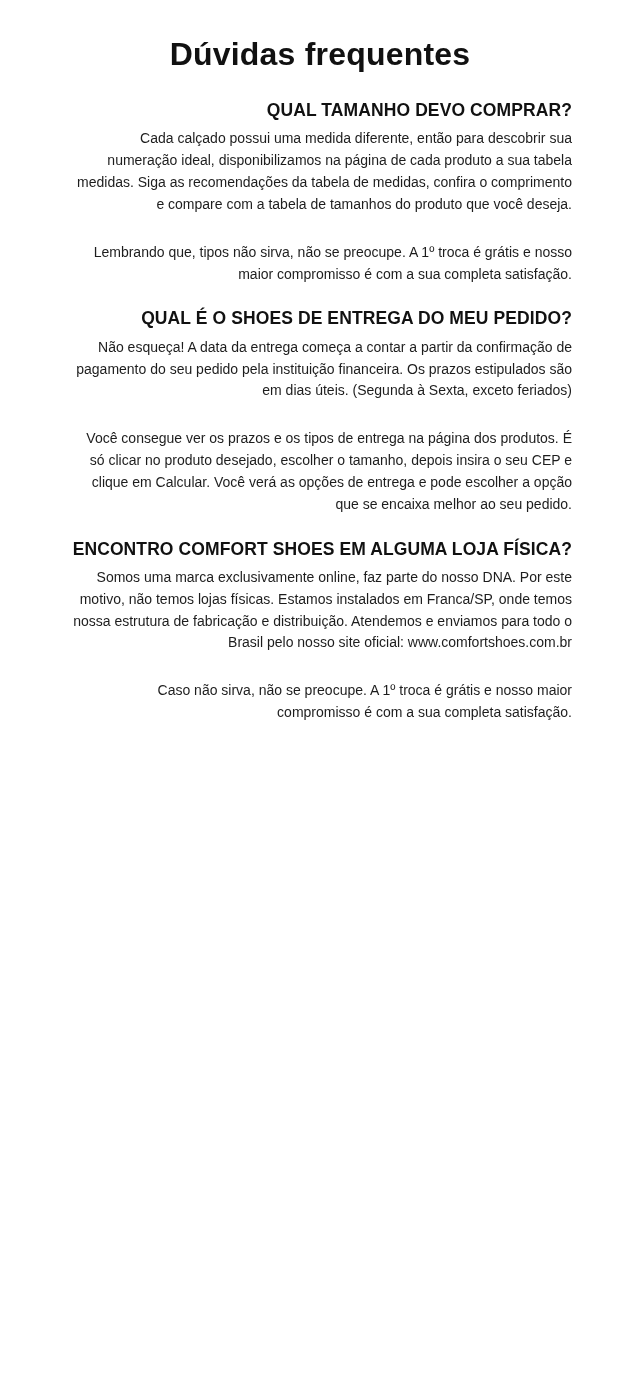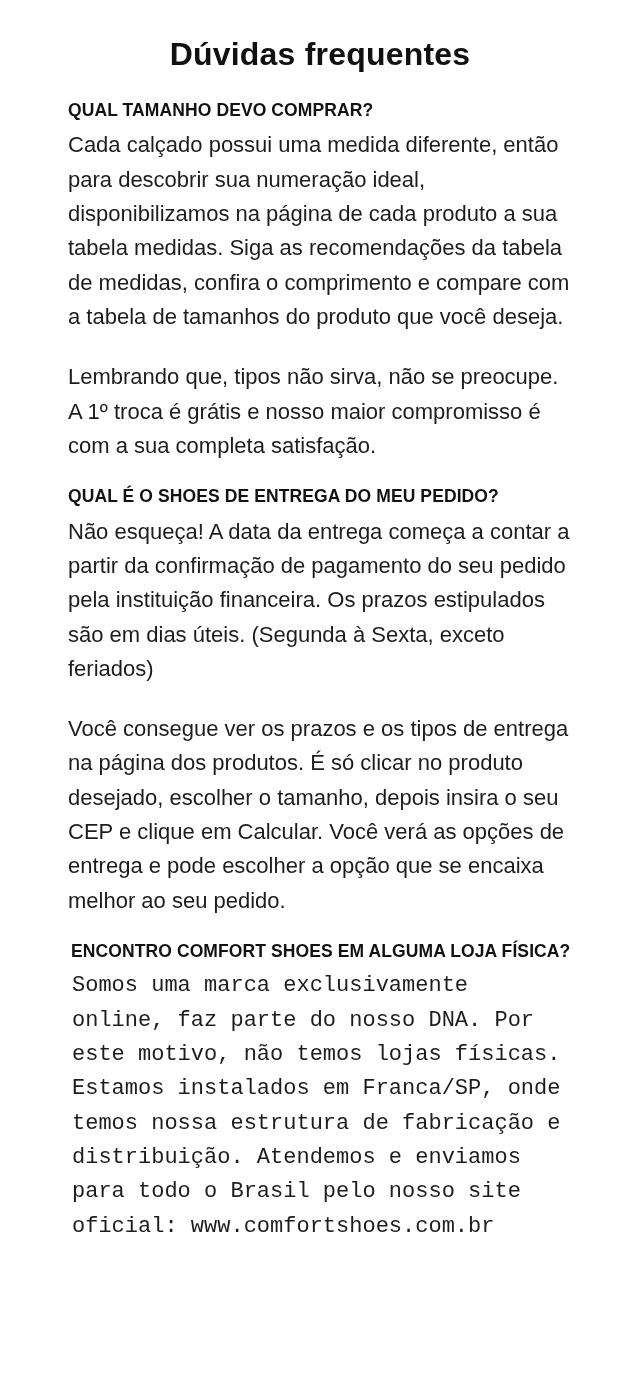--- a/index.html
+++ b/index.html
@@ -26,45 +26,45 @@
     margin: 0;
     padding: 36px 0 0 0;
     text-align: center;
     font-size: 32px;
     font-weight: 700;
     letter-spacing: 0.2px;
     color: #111111;
   }
   .faq-body {
     padding: 26px 68px 0 68px;
+    text-align: right;
   }
   .q-heading {
     font-size: 17.5px;
     font-weight: 700;
     line-height: 1.28;
     letter-spacing: 0.1px;
     color: #111111;
     margin: 0 0 7px 0;
   }
   .q-heading.indent {
     padding-left: 3px;
   }
   .a-para {
-    font-size: 22px;
+    font-size: 14px;
     line-height: 1.56;
     color: #1d1d1d;
     margin: 0;
     font-weight: 400;
   }
   .a-para + .a-para {
     margin-top: 26px;
   }
   .a-para.indent {
     padding-left: 4px;
-    font-family: Liberation Mono, monospace;
   }
   .block {
     margin-bottom: 22px;
   }
   .block:last-child {
     margin-bottom: 1px;
   }
 </style>
 </head>
 <body>
@@ -83,16 +83,17 @@
 
     <section class="block">
       <div class="q-heading">QUAL É O SHOES DE ENTREGA DO MEU PEDIDO?</div>
       <p class="a-para">Não esqueça! A data da entrega começa a contar a partir da confirmação de pagamento do seu pedido pela instituição financeira. Os prazos estipulados são em dias úteis. (Segunda à Sexta, exceto feriados)</p>
       <p class="a-para">Você consegue ver os prazos e os tipos de entrega na página dos produtos. É só clicar no produto desejado, escolher o tamanho, depois insira o seu CEP e clique em Calcular. Você verá as opções de entrega e pode escolher a opção que se encaixa melhor ao seu pedido.</p>
     </section>
 
     <section class="block">
       <div class="q-heading indent">ENCONTRO COMFORT SHOES  EM ALGUMA LOJA FÍSICA?</div>
       <p class="a-para indent">Somos uma marca exclusivamente online, faz parte do nosso DNA. Por este motivo, não temos lojas físicas. Estamos instalados em Franca/SP, onde temos nossa estrutura de fabricação e distribuição. Atendemos e enviamos para todo o Brasil pelo nosso site oficial: www.comfortshoes.com.br</p>
+      <p class="a-para indent">Caso não sirva, não se preocupe. A 1º troca é grátis e nosso maior compromisso é com a sua completa satisfação.</p>
     </section>
 
   </div>
 </div>
 
 </body></html>

